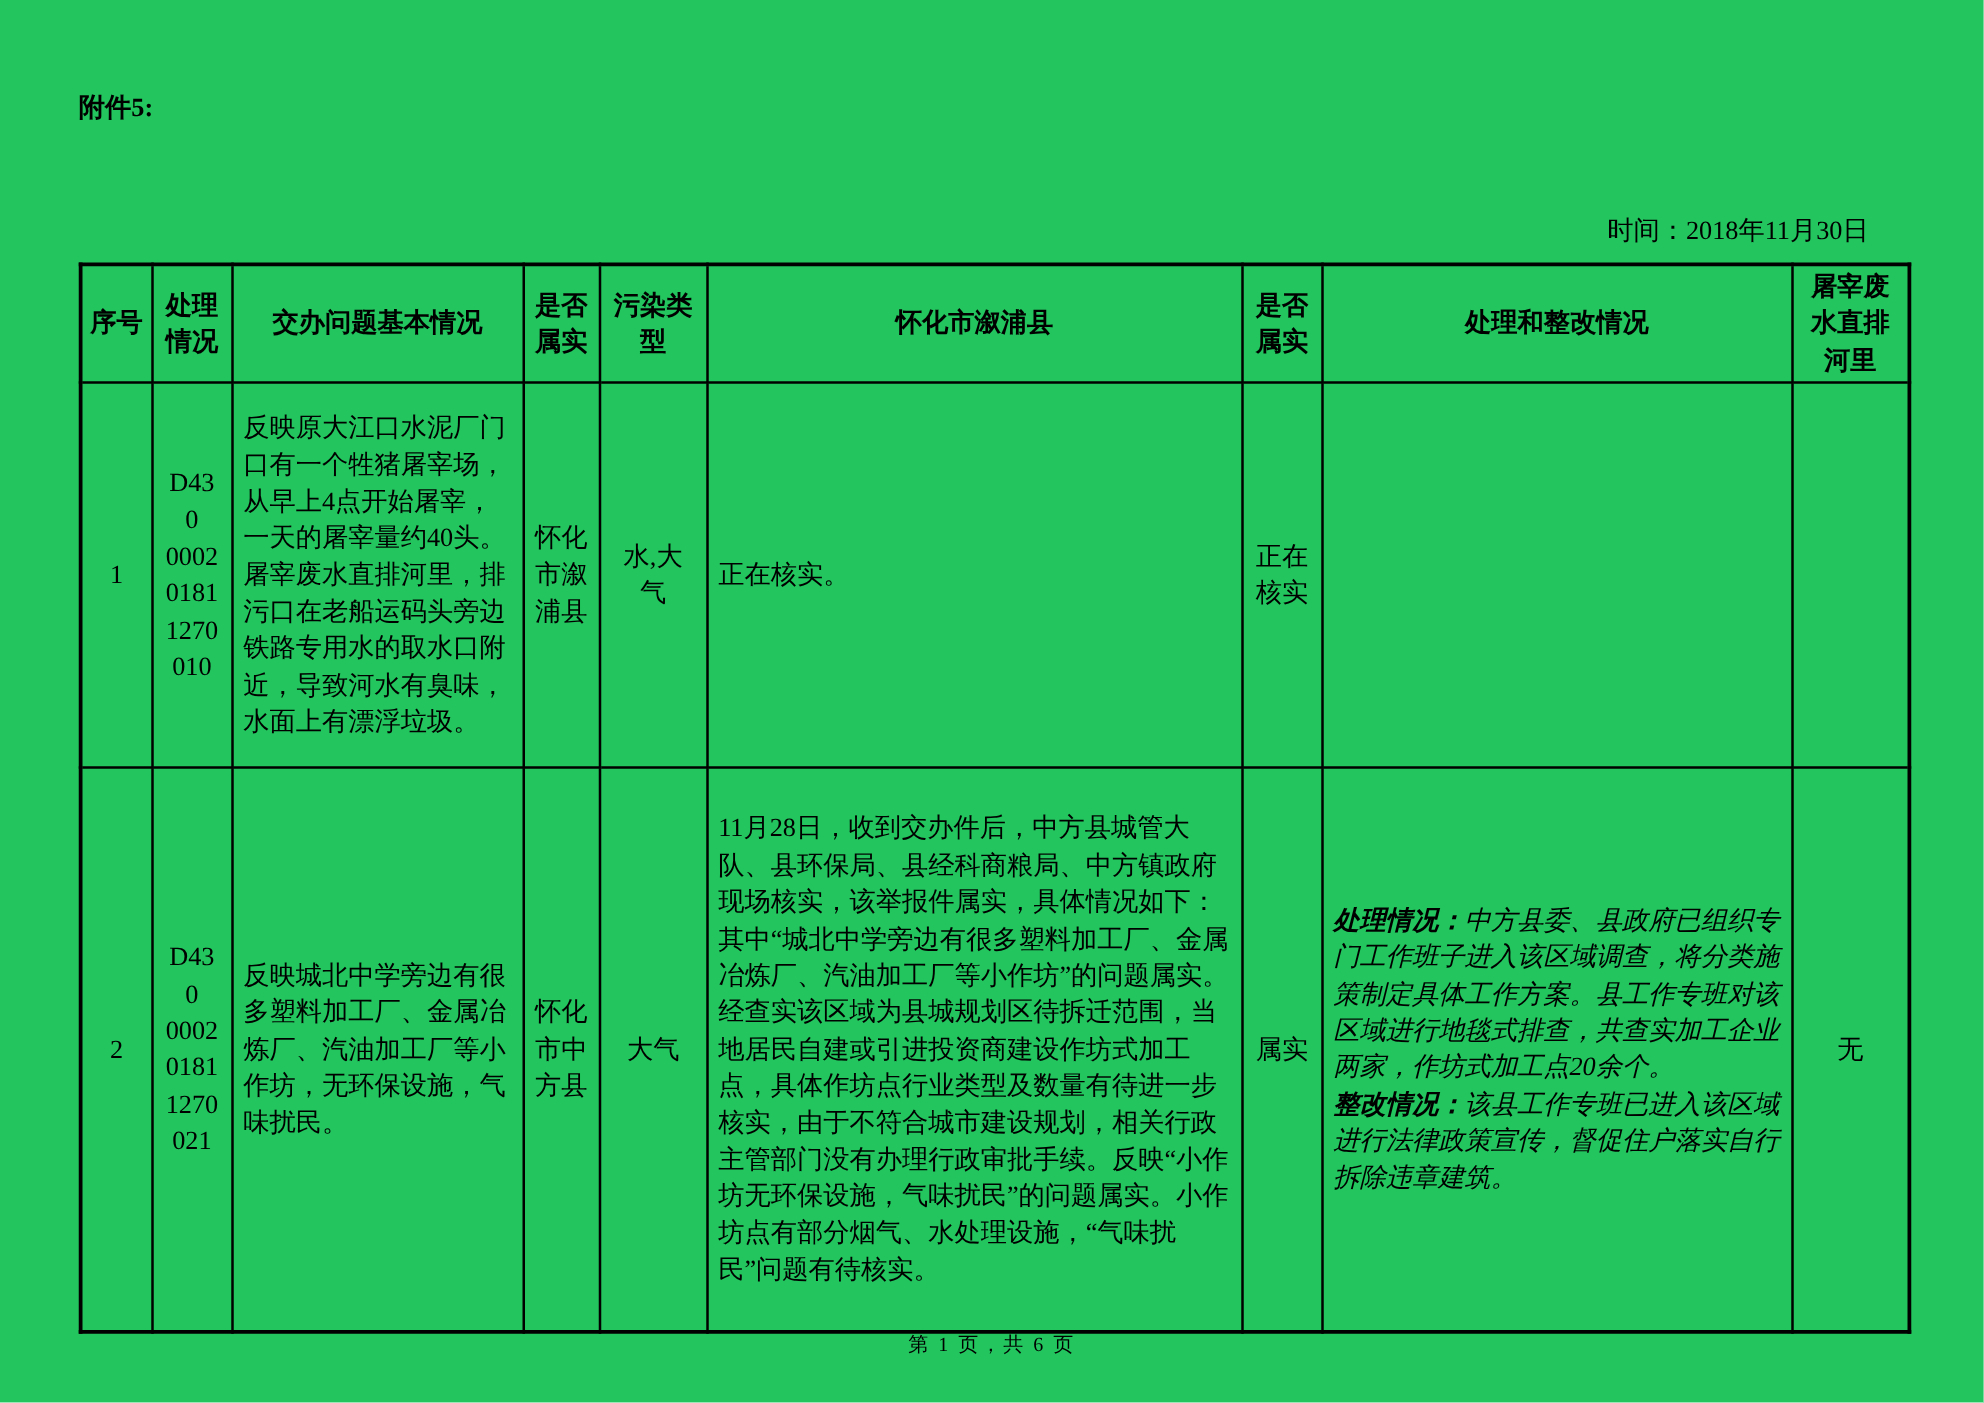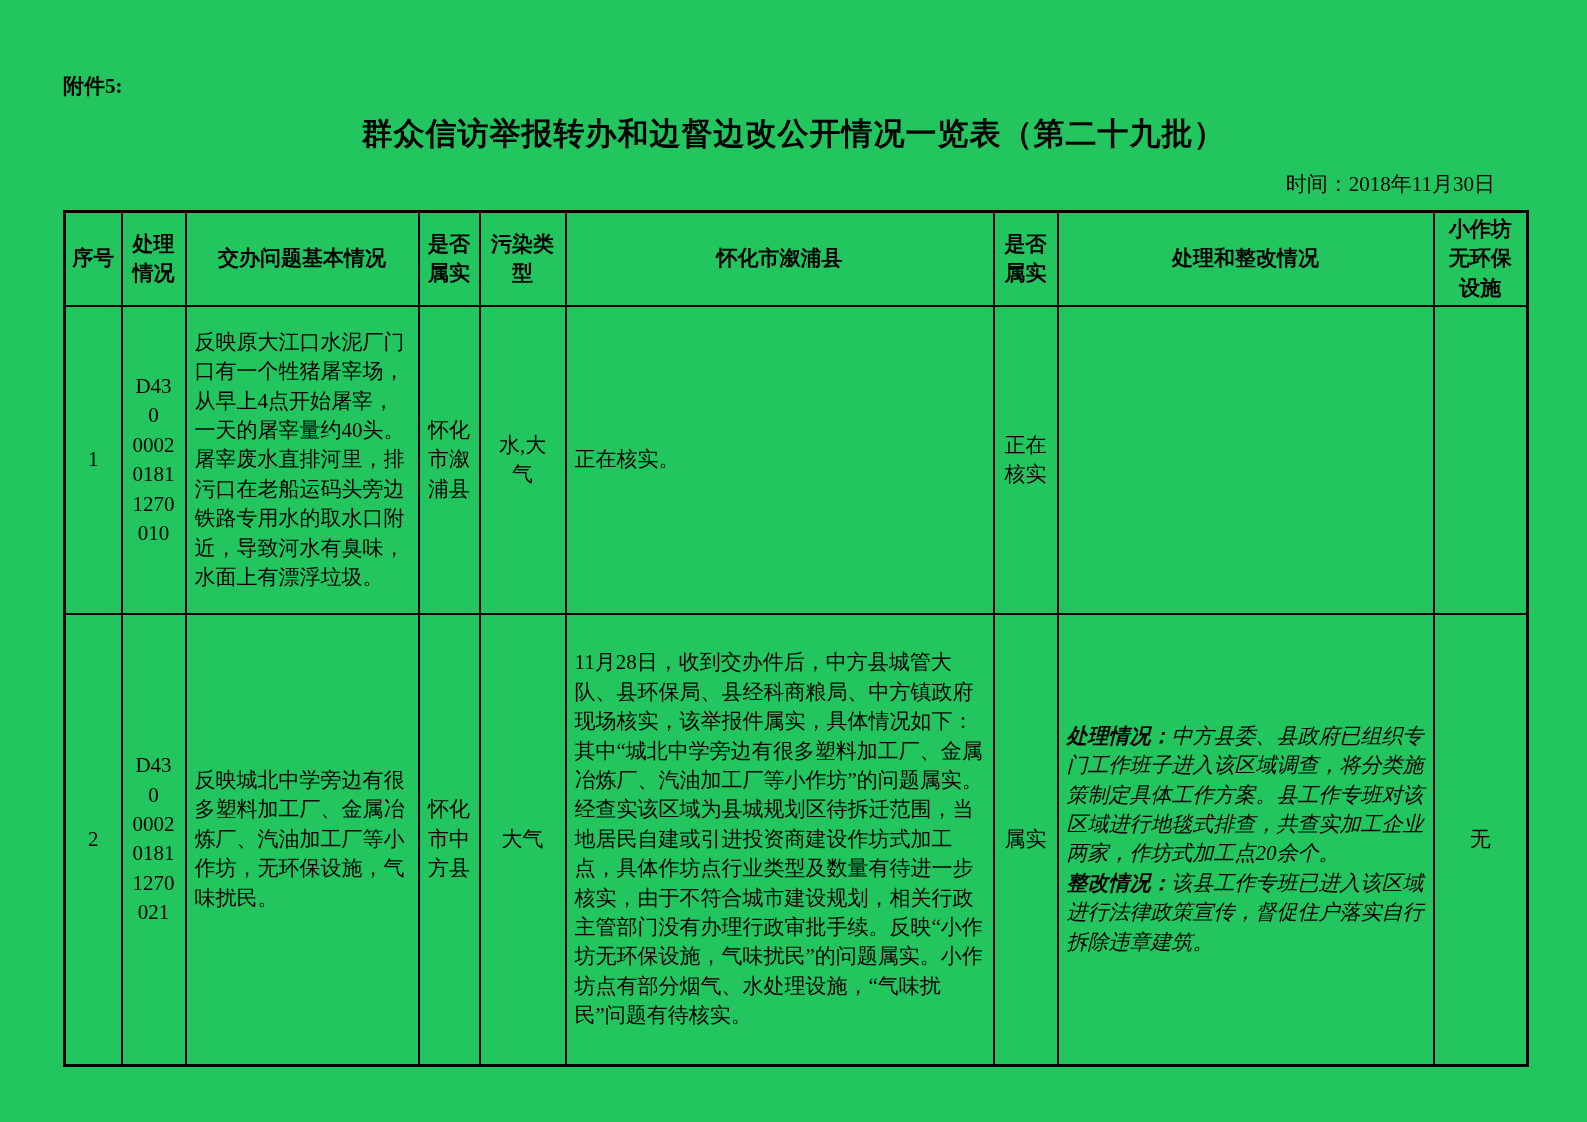--- a/index.html
+++ b/index.html
@@ -82,21 +82,20 @@
     letter-spacing: 2px;
   }
 </style>
 </head>
 <body>
 
 <div class="page">
 
   <div class="attachment">附件5:</div>
 
-  <div class="doc-title">群众信访举报转办和边督边改公开情况一览表（第二十九批）</div>
 
   <div class="date-line">时间：2018年11月30日</div>
 
   <table class="doc-table">
     <colgroup>
       <col style="width:57px">
       <col style="width:64px">
       <col style="width:233px">
       <col style="width:61px">
       <col style="width:86px">
@@ -108,21 +107,21 @@
     <tbody>
         <tr class="header-row">
       <th>序号</th>
       <th>处理情况</th>
       <th>交办问题基本情况</th>
       <th>是否属实</th>
       <th>污染类型</th>
       <th>怀化市溆浦县</th>
       <th>是否属实</th>
       <th>处理和整改情况</th>
-      <th>小作坊无环保设施</th>
+      <th>屠宰废水直排河里</th>
     </tr>
 
     <tr class="data-row-1">
       <td class="center">1</td>
       <td class="center pre">D430
 0002
 0181
 1270
 010</td>
       <td class="left">反映原大江口水泥厂门口有一个牲猪屠宰场，从早上4点开始屠宰，一天的屠宰量约40头。屠宰废水直排河里，排污口在老船运码头旁边铁路专用水的取水口附近，导致河水有臭味，水面上有漂浮垃圾。</td>
@@ -149,14 +148,15 @@
       <td class="center">属实</td>
       <td class="left cell-handling">
         <p><b>处理情况：</b><span>中方县委、县政府已组织专门工作班子进入该区域调查，将分类施策制定具体工作方案。县工作专班对该区域进行地毯式排查，共查实加工企业两家，作坊式加工点20余个。</span></p>
         <p><b>整改情况：</b><span>该县工作专班已进入该区域进行法律政策宣传，督促住户落实自行拆除违章建筑。</span></p>
       </td>
       <td class="center">无</td>
     </tr>
   </tbody>
     </table>
 
+  <div class="footer">第 1 页，共 6 页</div>
 
 </div>
 
 </body></html>

